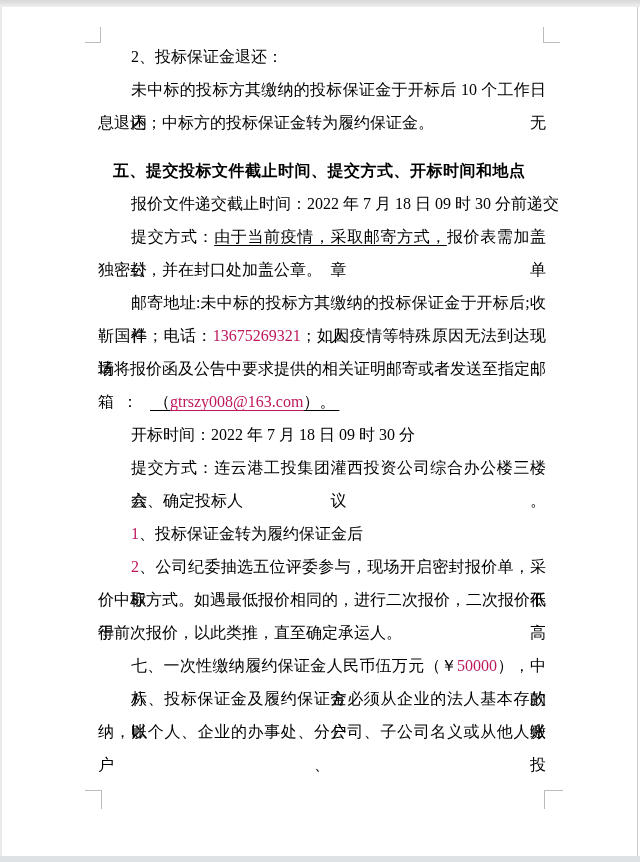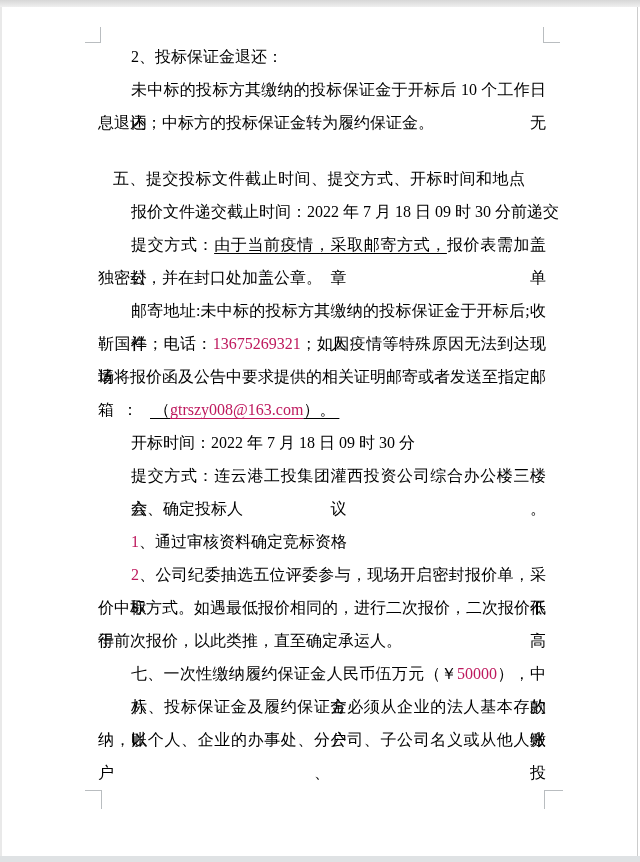--- a/index.html
+++ b/index.html
@@ -23,21 +23,21 @@
   .mark-tr{left:541px;top:20px;width:16px;height:15px;border-left-width:1px;border-bottom-width:1px;}
   .mark-bl{left:83px;top:783px;width:16px;height:18px;border-right-width:1px;border-top-width:1px;}
   .mark-br{left:542px;top:783px;width:18px;height:18px;border-left-width:1px;border-top-width:1px;}
 
   
   .doc-text{position:absolute;left:96px;top:33px;width:448px;color:#000;}
   .line{height:33px;line-height:33px;font-size:16px;white-space:nowrap;}
   .line.just{white-space:normal;text-align:justify;text-align-last:justify;}
   .line.ind32{padding-left:33px;}
   .line.ind14{padding-left:15px;}
-  .line.bold{font-weight:normal;letter-spacing:0.5px;margin-top:8px;}
+  .line.bold{font-weight:bold;letter-spacing:0.5px;}
   .spacer{height:15px;}
   .u{text-decoration:underline;text-underline-offset:3px;}
   .accent{color:#be185d;}
 </style>
 </head>
 <body>
 
 <div class="chrome-top"></div>
 <div class="chrome-left"></div>
 <div class="chrome-right"></div>
@@ -57,21 +57,21 @@
       <div class="line ind32"><span>报价文件递交截止时间：2022 年 7 月 18 日 09 时 30 分前递交</span></div>
       <div class="line ind32 just"><span>提交方式：</span><span class="u">由于当前疫情，采取邮寄方式，</span><span>报价表需加盖公章单</span></div>
       <div class="line"><span>独密封，并在封口处加盖公章。</span></div>
       <div class="line ind32 just"><span>邮寄地址:未中标的投标方其缴纳的投标保证金于开标后;收件人：</span></div>
       <div class="line just"><span>靳国祥；电话：</span><span class="accent">13675269321</span><span>；如因疫情等特殊原因无法到达现场，</span></div>
       <div class="line just"><span>请将报价函及公告中要求提供的相关证明邮寄或者发送至指定邮</span></div>
       <div class="line"><span>箱&nbsp;&nbsp;：&nbsp;&nbsp;&nbsp;</span><span class="u">&nbsp;（</span><span class="u accent">gtrszy008@163.com</span><span class="u">）。&nbsp;</span></div>
       <div class="line ind32"><span>开标时间：2022 年 7 月 18 日 09 时 30 分</span></div>
       <div class="line ind32 just"><span>提交方式：连云港工投集团灌西投资公司综合办公楼三楼会议。</span></div>
       <div class="line ind32"><span>六、确定投标人</span></div>
-      <div class="line ind32"><span class="accent">1</span><span>、通过审核资料确定竞标资格</span></div>
+      <div class="line ind32"><span class="accent">1</span><span>、投标保证金转为履约保证金后</span></div>
       <div class="line ind32 just"><span class="accent">2</span><span>、公司纪委抽选五位评委参与，现场开启密封报价单，采取低</span></div>
       <div class="line just"><span>价中标方式。如遇最低报价相同的，进行二次报价，二次报价不得高</span></div>
       <div class="line"><span>于前次报价，以此类推，直至确定承运人。</span></div>
       <div class="line ind32 just"><span>七、一次性缴纳履约保证金人民币伍万元（￥</span><span class="accent">50000</span><span>），中标方的</span></div>
       <div class="line ind32 just"><span>八、投标保证金及履约保证金必须从企业的法人基本存款账户缴</span></div>
       <div class="line just"><span>纳，以个人、企业的办事处、分公司、子公司名义或从他人账户、投</span></div>
     </div>
 </div>
 
 </body></html>

